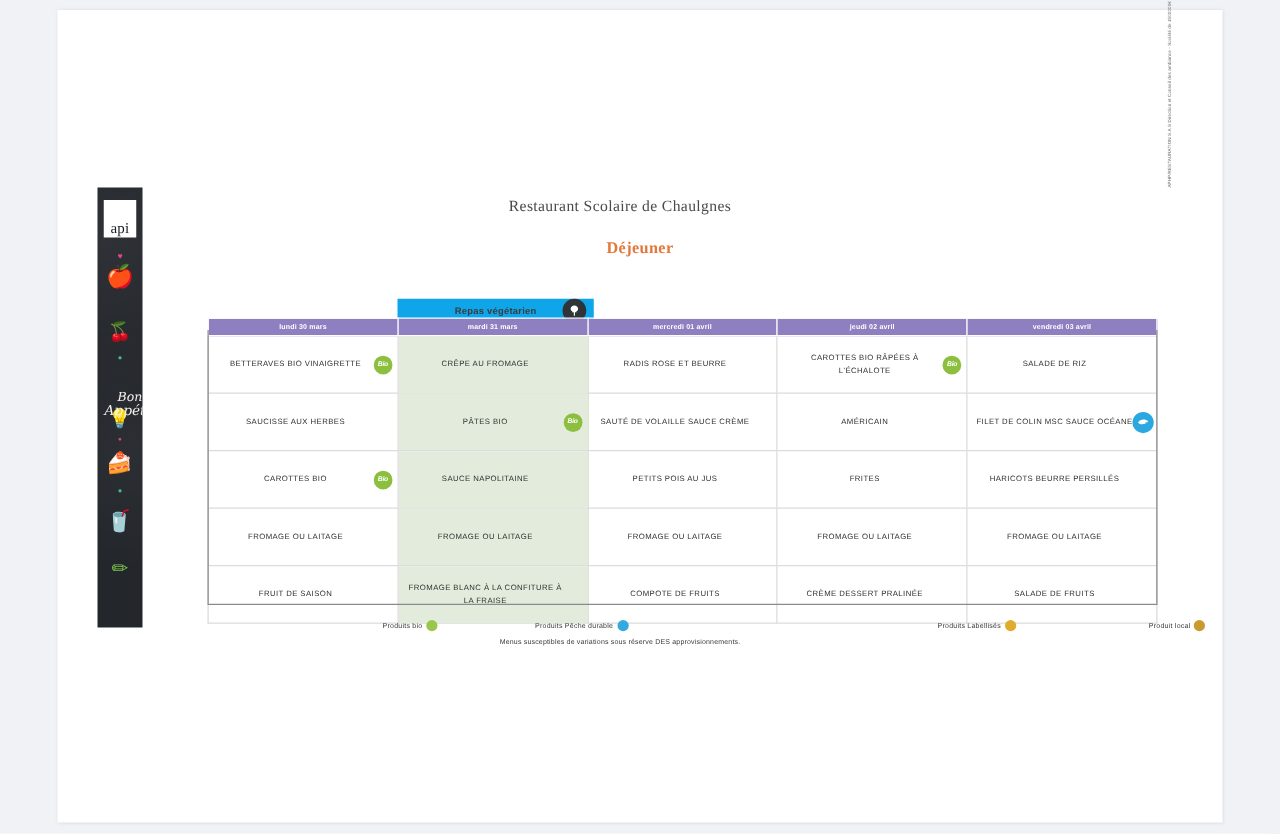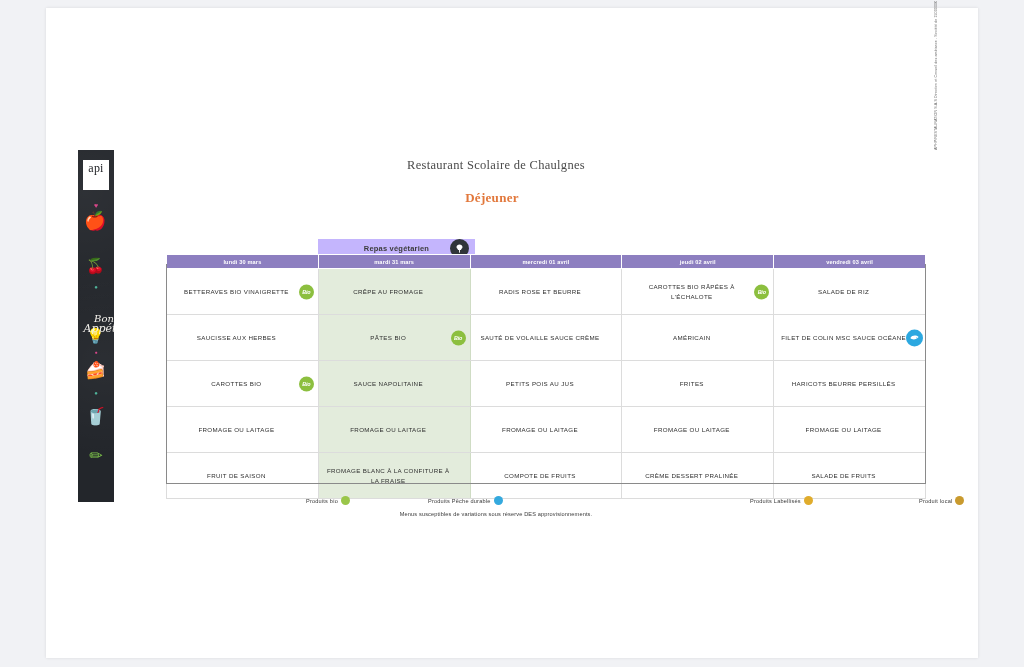--- a/index.html
+++ b/index.html
@@ -57,21 +57,21 @@
   .chalk-logo {
     position: absolute;
     left: 5px;
     top: 10px;
     width: 26px;
     height: 30px;
     background: #ffffff;
     display: flex;
     align-items: flex-end;
     justify-content: center;
-    padding-bottom: 16px;
+    padding-bottom: 2px;
     box-sizing: border-box;
   }
   .chalk-logo span {
     font-family: "Liberation Serif", serif;
     font-size: 12px;
     color: #1b1d21;
     letter-spacing: 0.2px;
     line-height: 1;
   }
   .chalk-icon {
@@ -107,39 +107,39 @@
     top: 150px;
     width: 420px;
     text-align: center;
     font-family: "Liberation Serif", serif;
     font-size: 12.5px;
     color: #4a4a4a;
     letter-spacing: 0.3px;
   }
   #meal-title {
     position: absolute;
-    left: 236px;
+    left: 256px;
     top: 182px;
     width: 420px;
     text-align: center;
     font-family: "Liberation Serif", serif;
     font-size: 13px;
     font-weight: bold;
     color: #e2783c;
     letter-spacing: 0.3px;
   }
 
   
   #veg-banner {
     position: absolute;
     left: 272px;
     top: 231px;
     width: 157px;
     height: 18px;
-    background: #c4b5fd;
+    background: #0ea5e9;
     display: flex;
     align-items: center;
     justify-content: center;
   }
   #veg-banner .veg-label {
     font-size: 7.5px;
     font-weight: bold;
     color: #3b3b3b;
     letter-spacing: 0.2px;
   }

